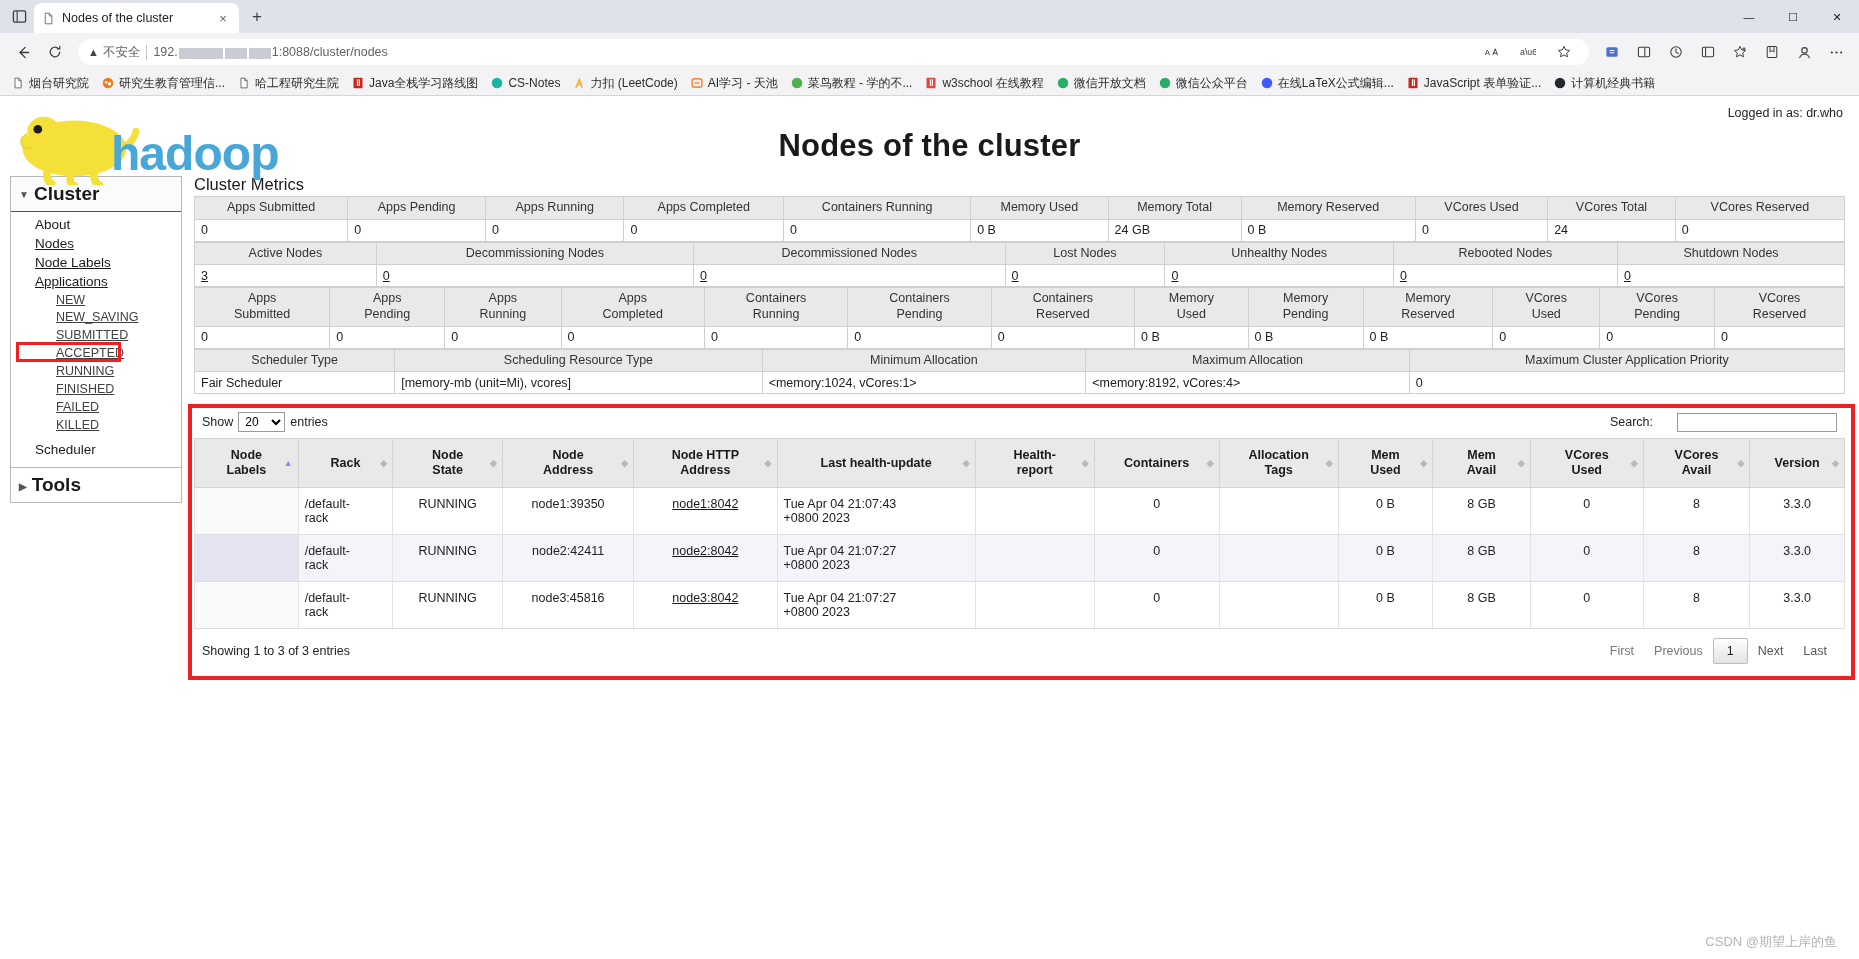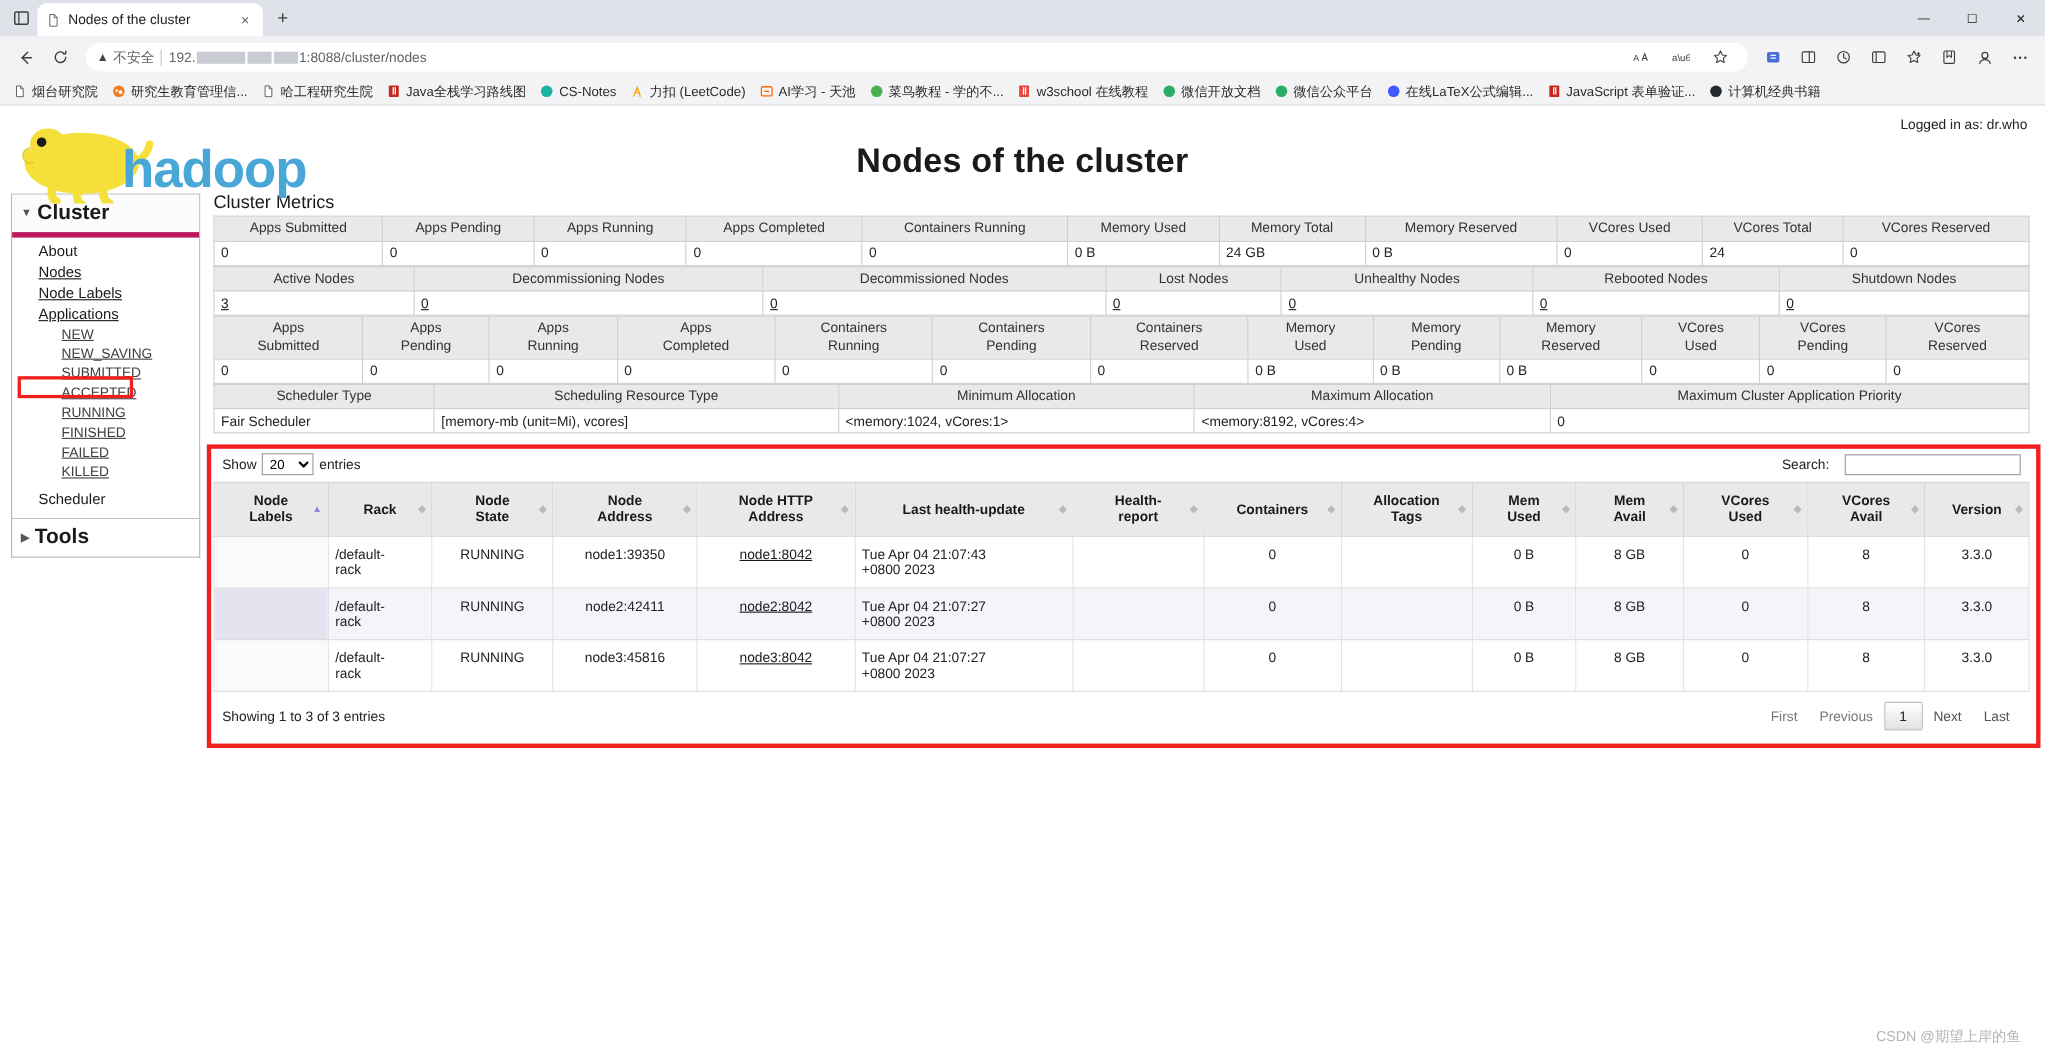--- a/index.html
+++ b/index.html
@@ -37,21 +37,21 @@
     width:30px; height:30px; border-radius:50%; display:flex; align-items:center; justify-content:center;
     color:#3b3b3b; font-size:15px; flex:0 0 auto;
   }
   .omnibox {
     flex:1; height:26px; background:#ffffff; border-radius:13px; display:flex; align-items:center;
     padding:0 10px; gap:6px; margin:0 6px; min-width:0;
   }
   .not-secure { display:flex; align-items:center; gap:4px; color:#5f6368; font-size:12.5px; white-space:nowrap;}
   .warn-tri { font-size:11px; color:#444; }
   .omni-sep { width:1px; height:15px; background:#c6c6c6; }
-  .url-text { font-size:12.5px; color:#5f6368; white-space:nowrap; display:flex; align-items:center; }
+  .url-text { font-size:12.5px; color:#5f6368; white-space:nowrap; display:flex; align-items:flex-end; }
   .url-redact { display:inline-block; width:44px; height:11px; background:#c9cdd3; margin:0 1px; vertical-align:middle;}
   .url-redact.small { width:22px; }
   .omni-right { margin-left:auto; display:flex; align-items:center; gap:6px; }
 
   .bookmarks { height:25px; background:#f3f3f5; display:flex; align-items:center; padding:0 6px; gap:2px; font-size:12px; color:#2b2b2b; border-bottom:1px solid #d6d6d6;}
   .bm { display:flex; align-items:center; gap:4px; padding:2px 5px; border-radius:4px; white-space:nowrap;}
   .bm .bm-ico { width:14px; height:14px; display:flex; align-items:center; justify-content:center; font-size:10px; flex:0 0 auto;}
   .bm-lbl { font-size:12px; }
 
   
@@ -60,21 +60,21 @@
   .logged-in { position:absolute; right:16px; top:10px; font-size:12.5px; color:#222; }
 
   .hadoop-logo { position:absolute; left:14px; top:14px; width:290px; height:75px; }
   .page-title { text-align:center; font-size:31px; font-weight:bold; color:#1a1a1a; padding-top:32px; letter-spacing:0.2px;}
 
   .content { display:flex; padding:0 0 0 10px; }
 
   
   .sidebar { width:172px; flex:0 0 172px; padding-top:12px; }
   .nav-box { border:1px solid #b8b8b8; background:#fff; }
-  .nav-head { padding:6px 8px; font-size:19px; font-weight:bold; color:#1a1a1a; border-bottom:5px solid #be185d; background:#fbfbfb;}
+  .nav-head { padding:6px 8px; font-size:19px; font-weight:bold; color:#1a1a1a; border-bottom:1px solid #be185d; background:#fbfbfb;}
   .nav-head .caret { font-size:10px; color:#555; margin-right:5px; vertical-align:middle;}
   .nav-body { padding:4px 0 8px 0; }
   .nav-item { font-size:13.5px; color:#1a1a1a; padding:1px 0 1px 24px; line-height:1.25;}
   .nav-item a { color:#1a1a1a; text-decoration:underline; }
   .nav-item.no-underline a { text-decoration:none; }
   .nav-sub { padding-left:45px; font-size:12.5px; line-height:1.27;}
   .nav-sub a { color:#404040; text-decoration:underline; }
   .nav-tools { border:1px solid #b8b8b8; border-top:none; background:#fff; padding:6px 8px; font-size:19px; font-weight:bold; color:#1a1a1a;}
   .nav-tools .caret { font-size:10px; color:#555; margin-right:5px; vertical-align:middle;}
   .nodes-highlight {
@@ -99,21 +99,21 @@
 
   
   .nodes-block { position:relative; margin-top:14px; }
   .nodes-outline {
     position:absolute; left:-6px; top:-4px; right:-10px; bottom:-6px;
     border:4px solid #f02020; pointer-events:none; z-index:5;
   }
   .table-top { display:flex; align-items:center; padding:4px 8px 6px 8px; font-size:12.5px; color:#222;}
   .show-entries { display:flex; align-items:center; gap:5px; }
   select.len-select { font-size:12px; padding:1px 2px; border:1px solid #9a9a9a; background:#fff; }
-  .search-wrap { margin-left:auto; display:flex; align-items:center; gap:14px; font-size:12.5px; }
+  .search-wrap { margin-left:auto; display:flex; align-items:center; gap:24px; font-size:12.5px; }
   input.search-input { width:160px; height:19px; border:1px solid #9a9a9a; background:#fff; font-size:12px; padding:1px 3px;}
 
   table.nodes { width:100%; border-collapse:collapse; font-size:12.5px; }
   table.nodes th {
     background:#e9e9e9; border:1px solid #d4d4d4; color:#1a1a1a; font-weight:bold;
     font-size:12.5px; padding:9px 6px; text-align:center; vertical-align:middle; position:relative;
     line-height:1.2;
   }
   table.nodes th .sort-ind { position:absolute; right:5px; top:50%; transform:translateY(-50%); font-size:9px; color:#b9b9b9; }
   table.nodes th .sort-ind.active { color:#8a8ade; }

